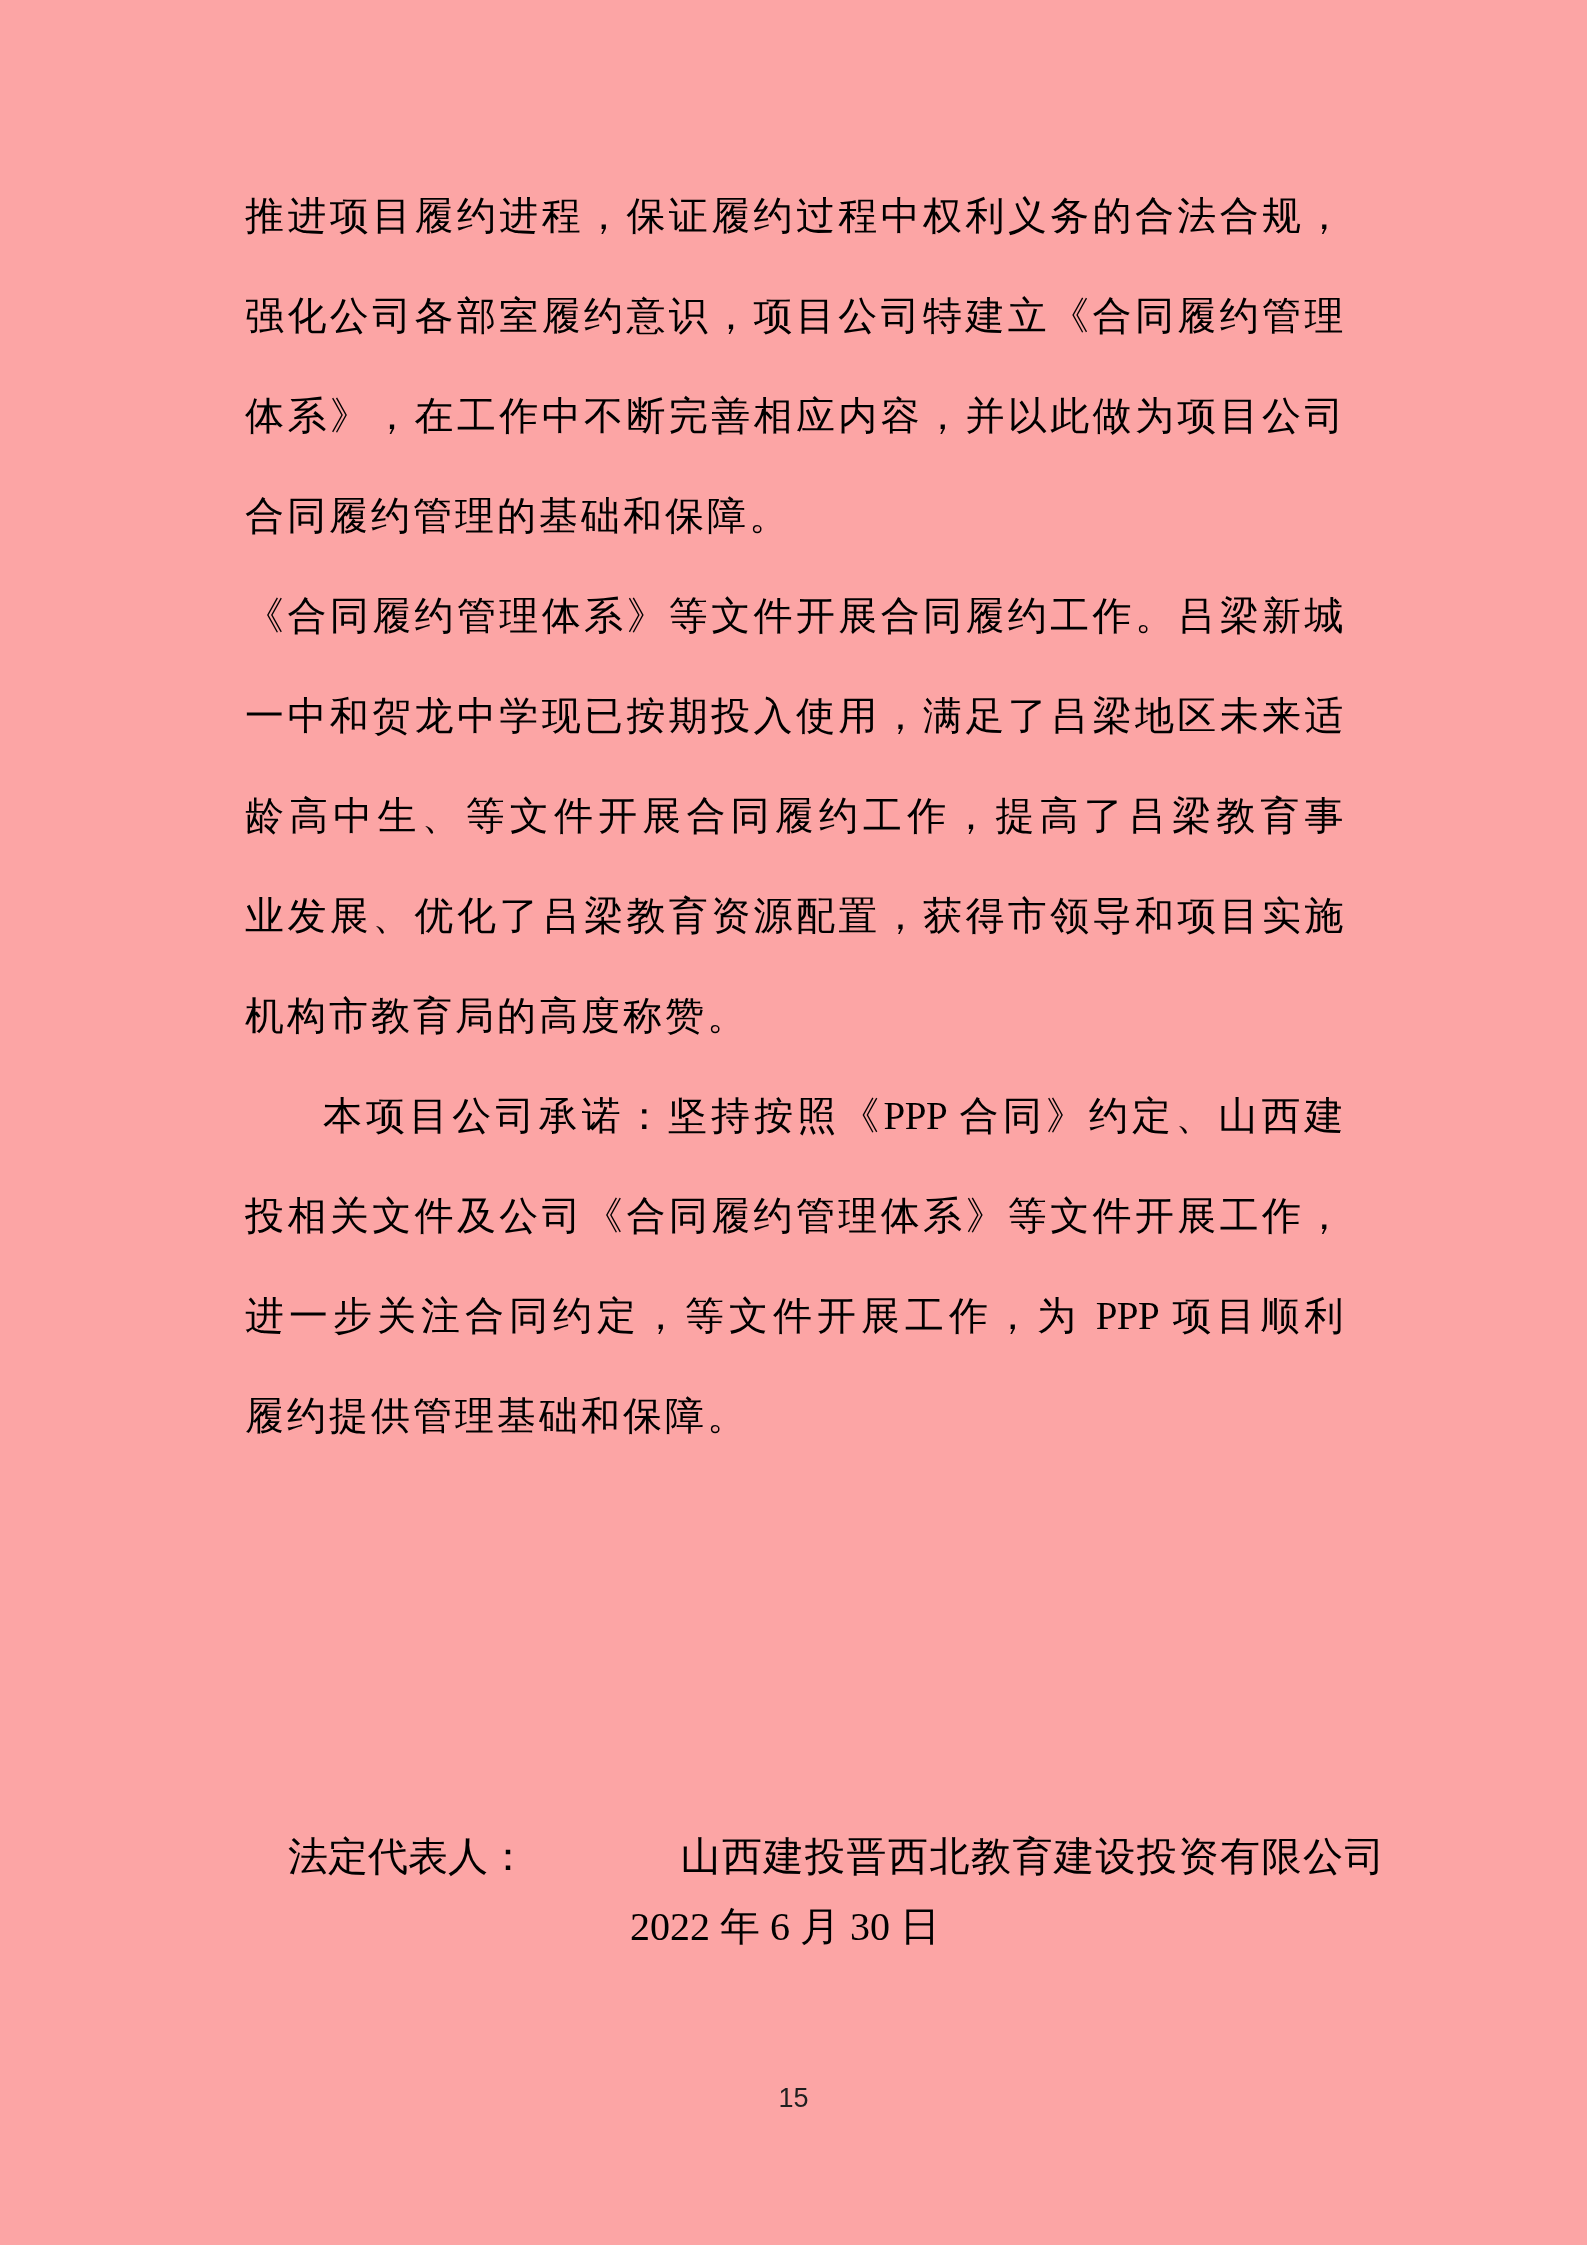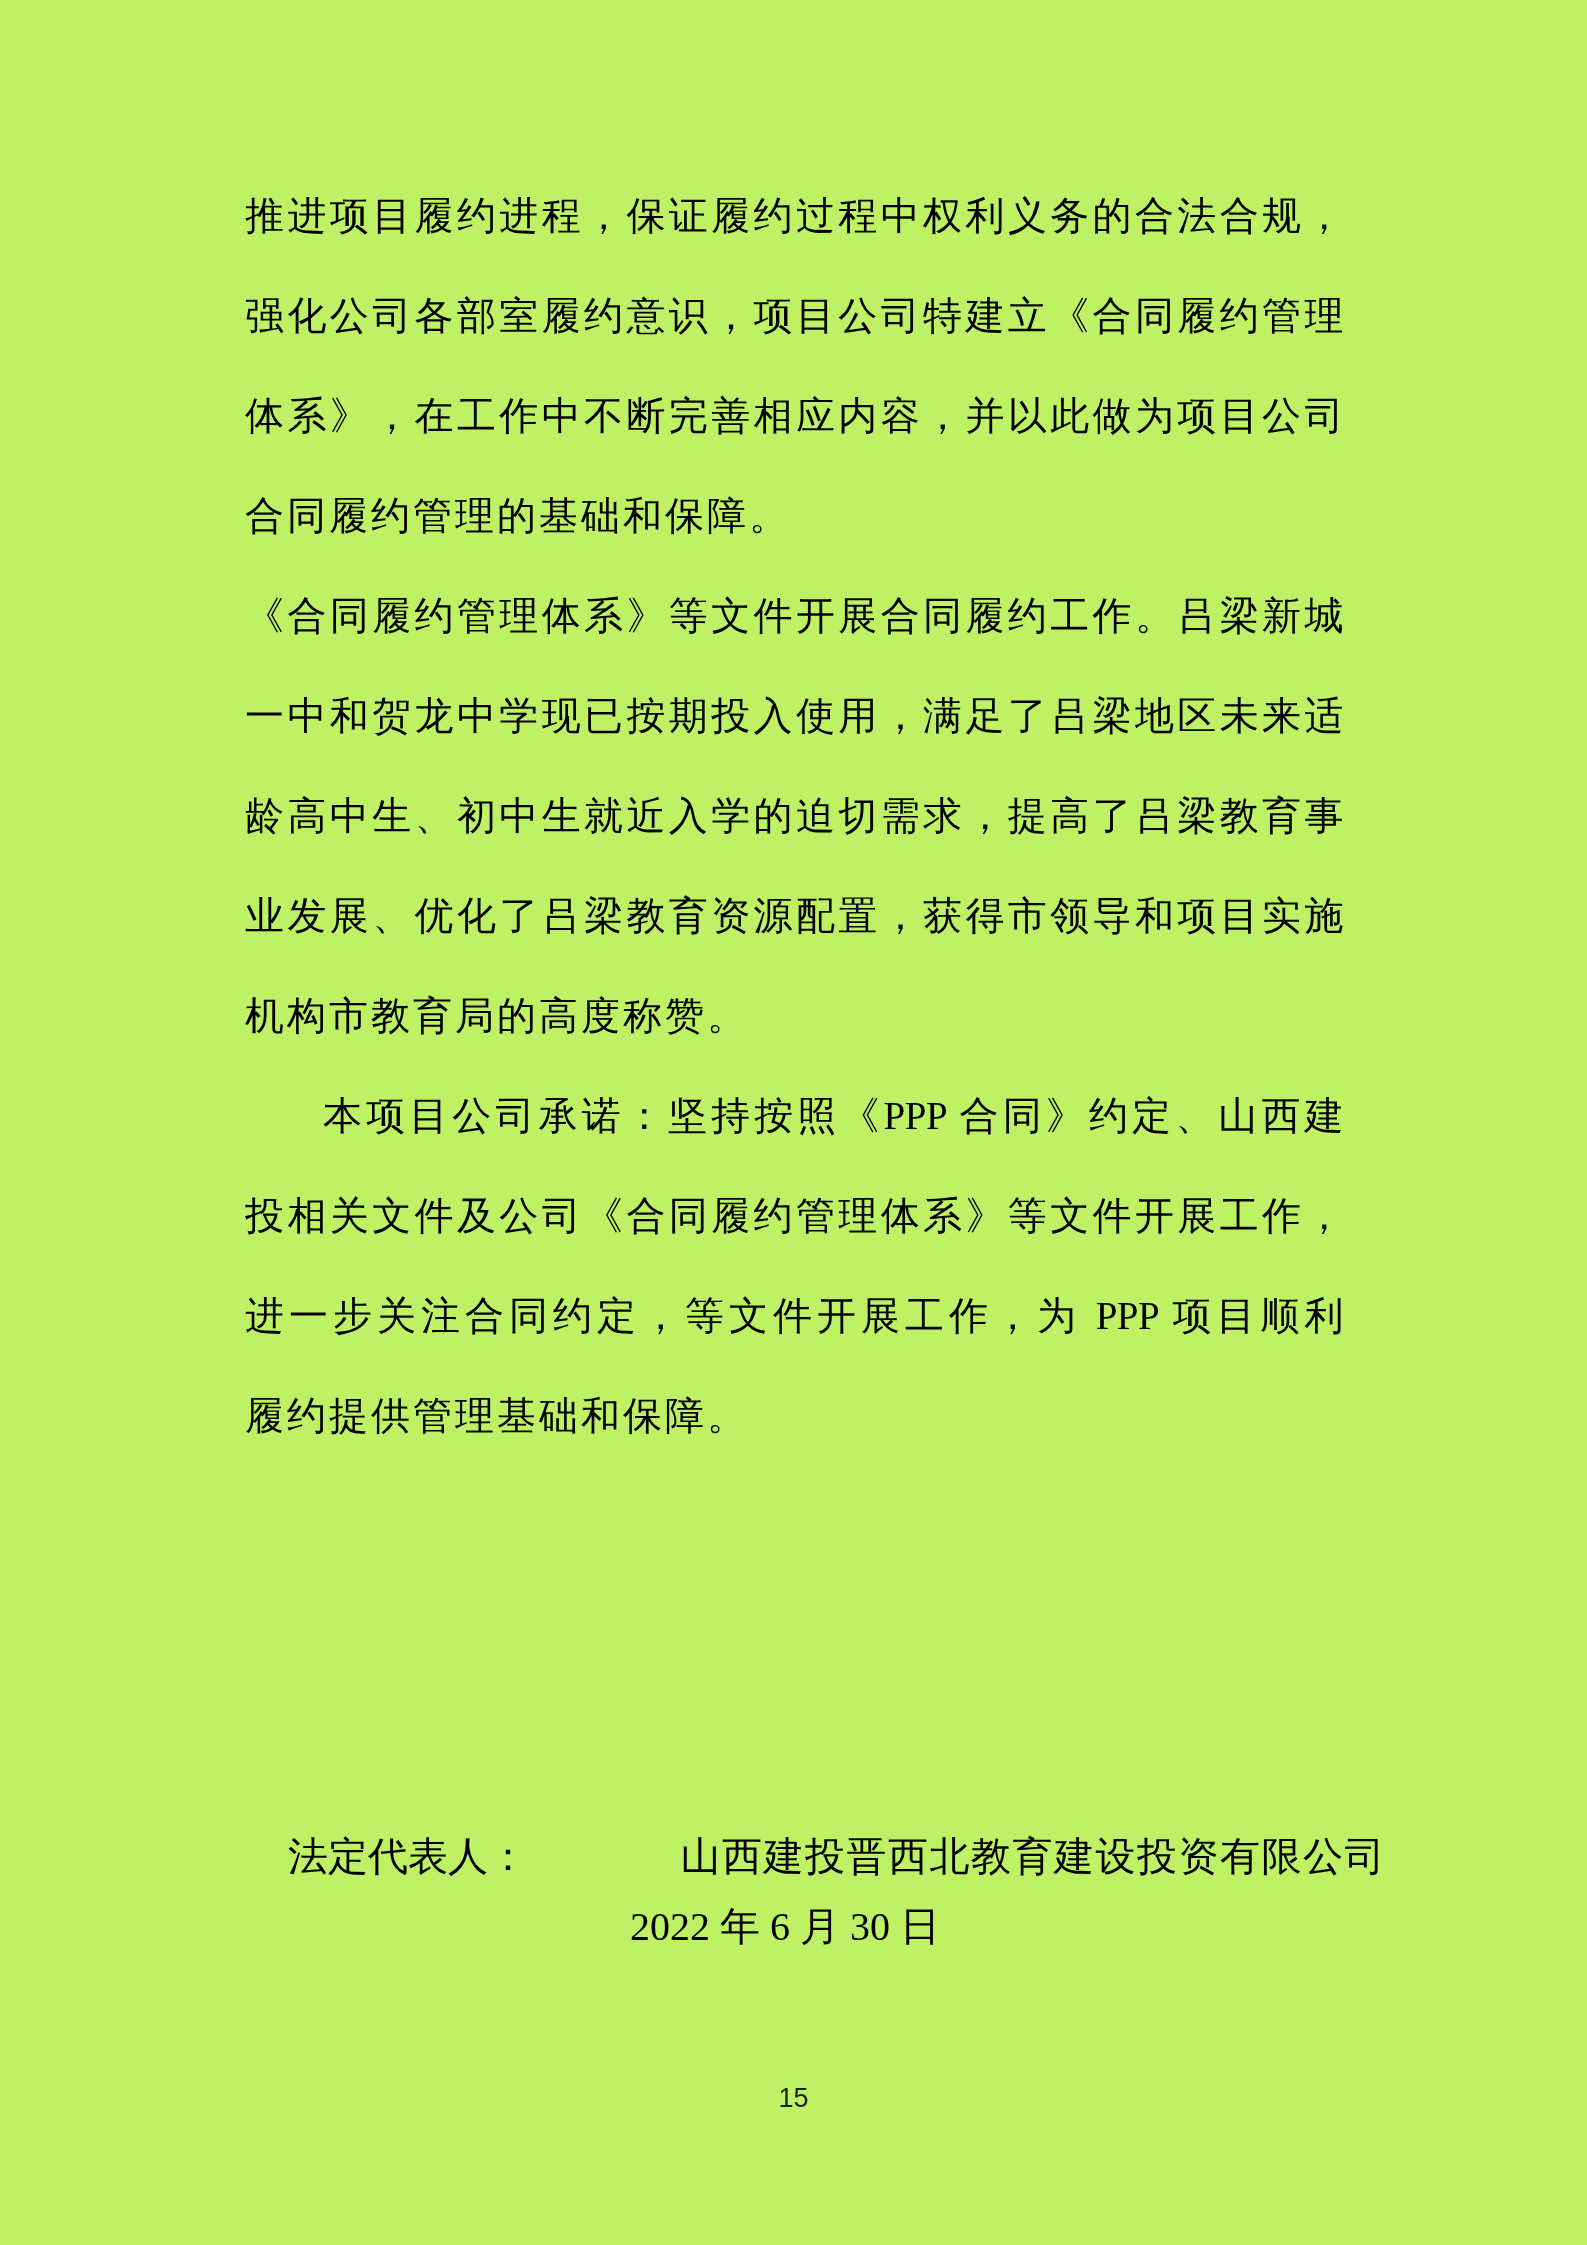--- a/index.html
+++ b/index.html
@@ -8,21 +8,21 @@
     height: 2245px;
     background: #ffffff;
     position: relative;
     font-family: "Liberation Serif", "DejaVu Serif", serif;
     color: #000000;
     overflow: hidden;
   }
   .doc-page {
     position: absolute;
     inset: 0;
-    background: #bef264;
+    background: #fca5a5;
   }
   .doc-text {
     position: absolute;
     left: 245px;
     top: 166px;
     width: 1098px;
     font-size: 39px;
     line-height: 100px;
   }
   .line {
@@ -85,21 +85,21 @@
 
 <div class="doc-page">
 
   <div class="doc-text">
     <div class="line justify">推进项目履约进程，保证履约过程中权利义务的合法合规，</div>
     <div class="line justify">强化公司各部室履约意识，项目公司特建立《合同履约管理</div>
     <div class="line justify">体系》，在工作中不断完善相应内容，并以此做为项目公司</div>
     <div class="line plain">合同履约管理的基础和保障。</div>
     <div class="line justify">《合同履约管理体系》等文件开展合同履约工作。吕梁新城</div>
     <div class="line justify">一中和贺龙中学现已按期投入使用，满足了吕梁地区未来适</div>
-    <div class="line justify">龄高中生、初中生就近入学的迫切需求，提高了吕梁教育事</div>
+    <div class="line justify">龄高中生、等文件开展合同履约工作，提高了吕梁教育事</div>
     <div class="line justify">业发展、优化了吕梁教育资源配置，获得市领导和项目实施</div>
     <div class="line plain">机构市教育局的高度称赞。</div>
     <div class="line justify indent">本项目公司承诺：坚持按照《PPP 合同》约定、山西建</div>
     <div class="line justify">投相关文件及公司《合同履约管理体系》等文件开展工作，</div>
     <div class="line justify">进一步关注合同约定，等文件开展工作，为 PPP 项目顺利</div>
     <div class="line plain">履约提供管理基础和保障。</div>
   </div>
 
   <div class="signature-row">
     <span class="signature-label">法定代表人：</span>

